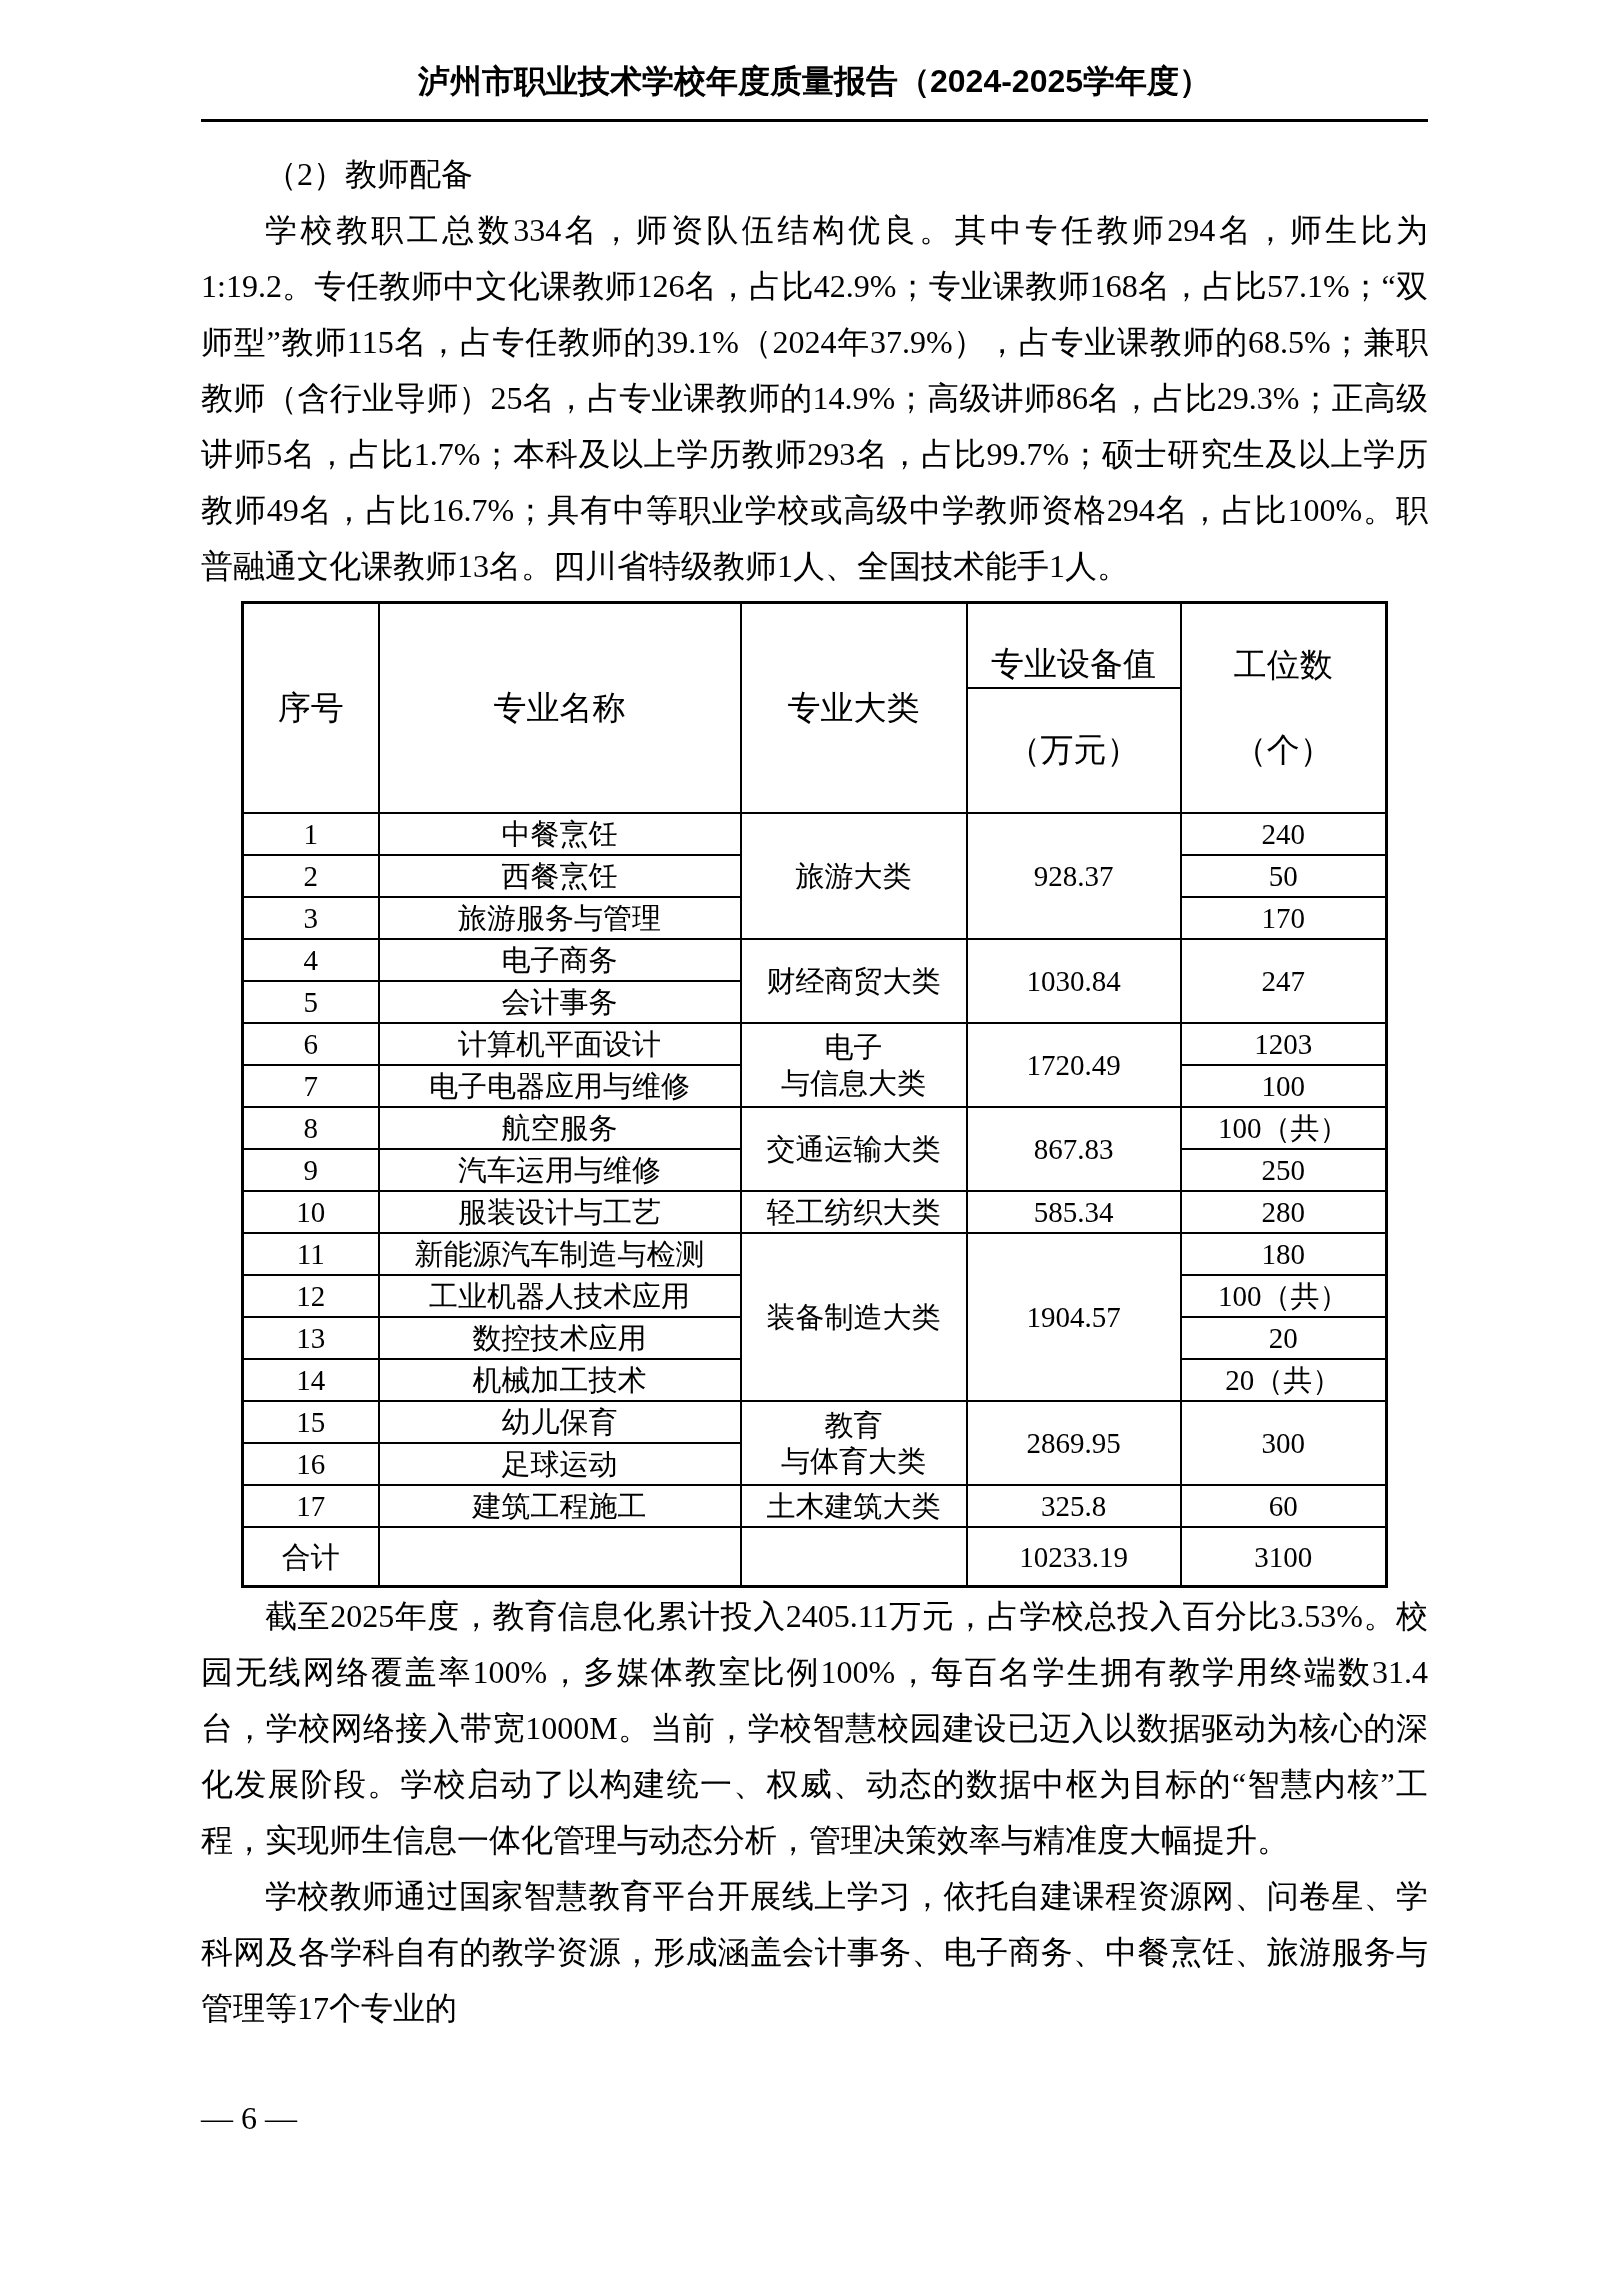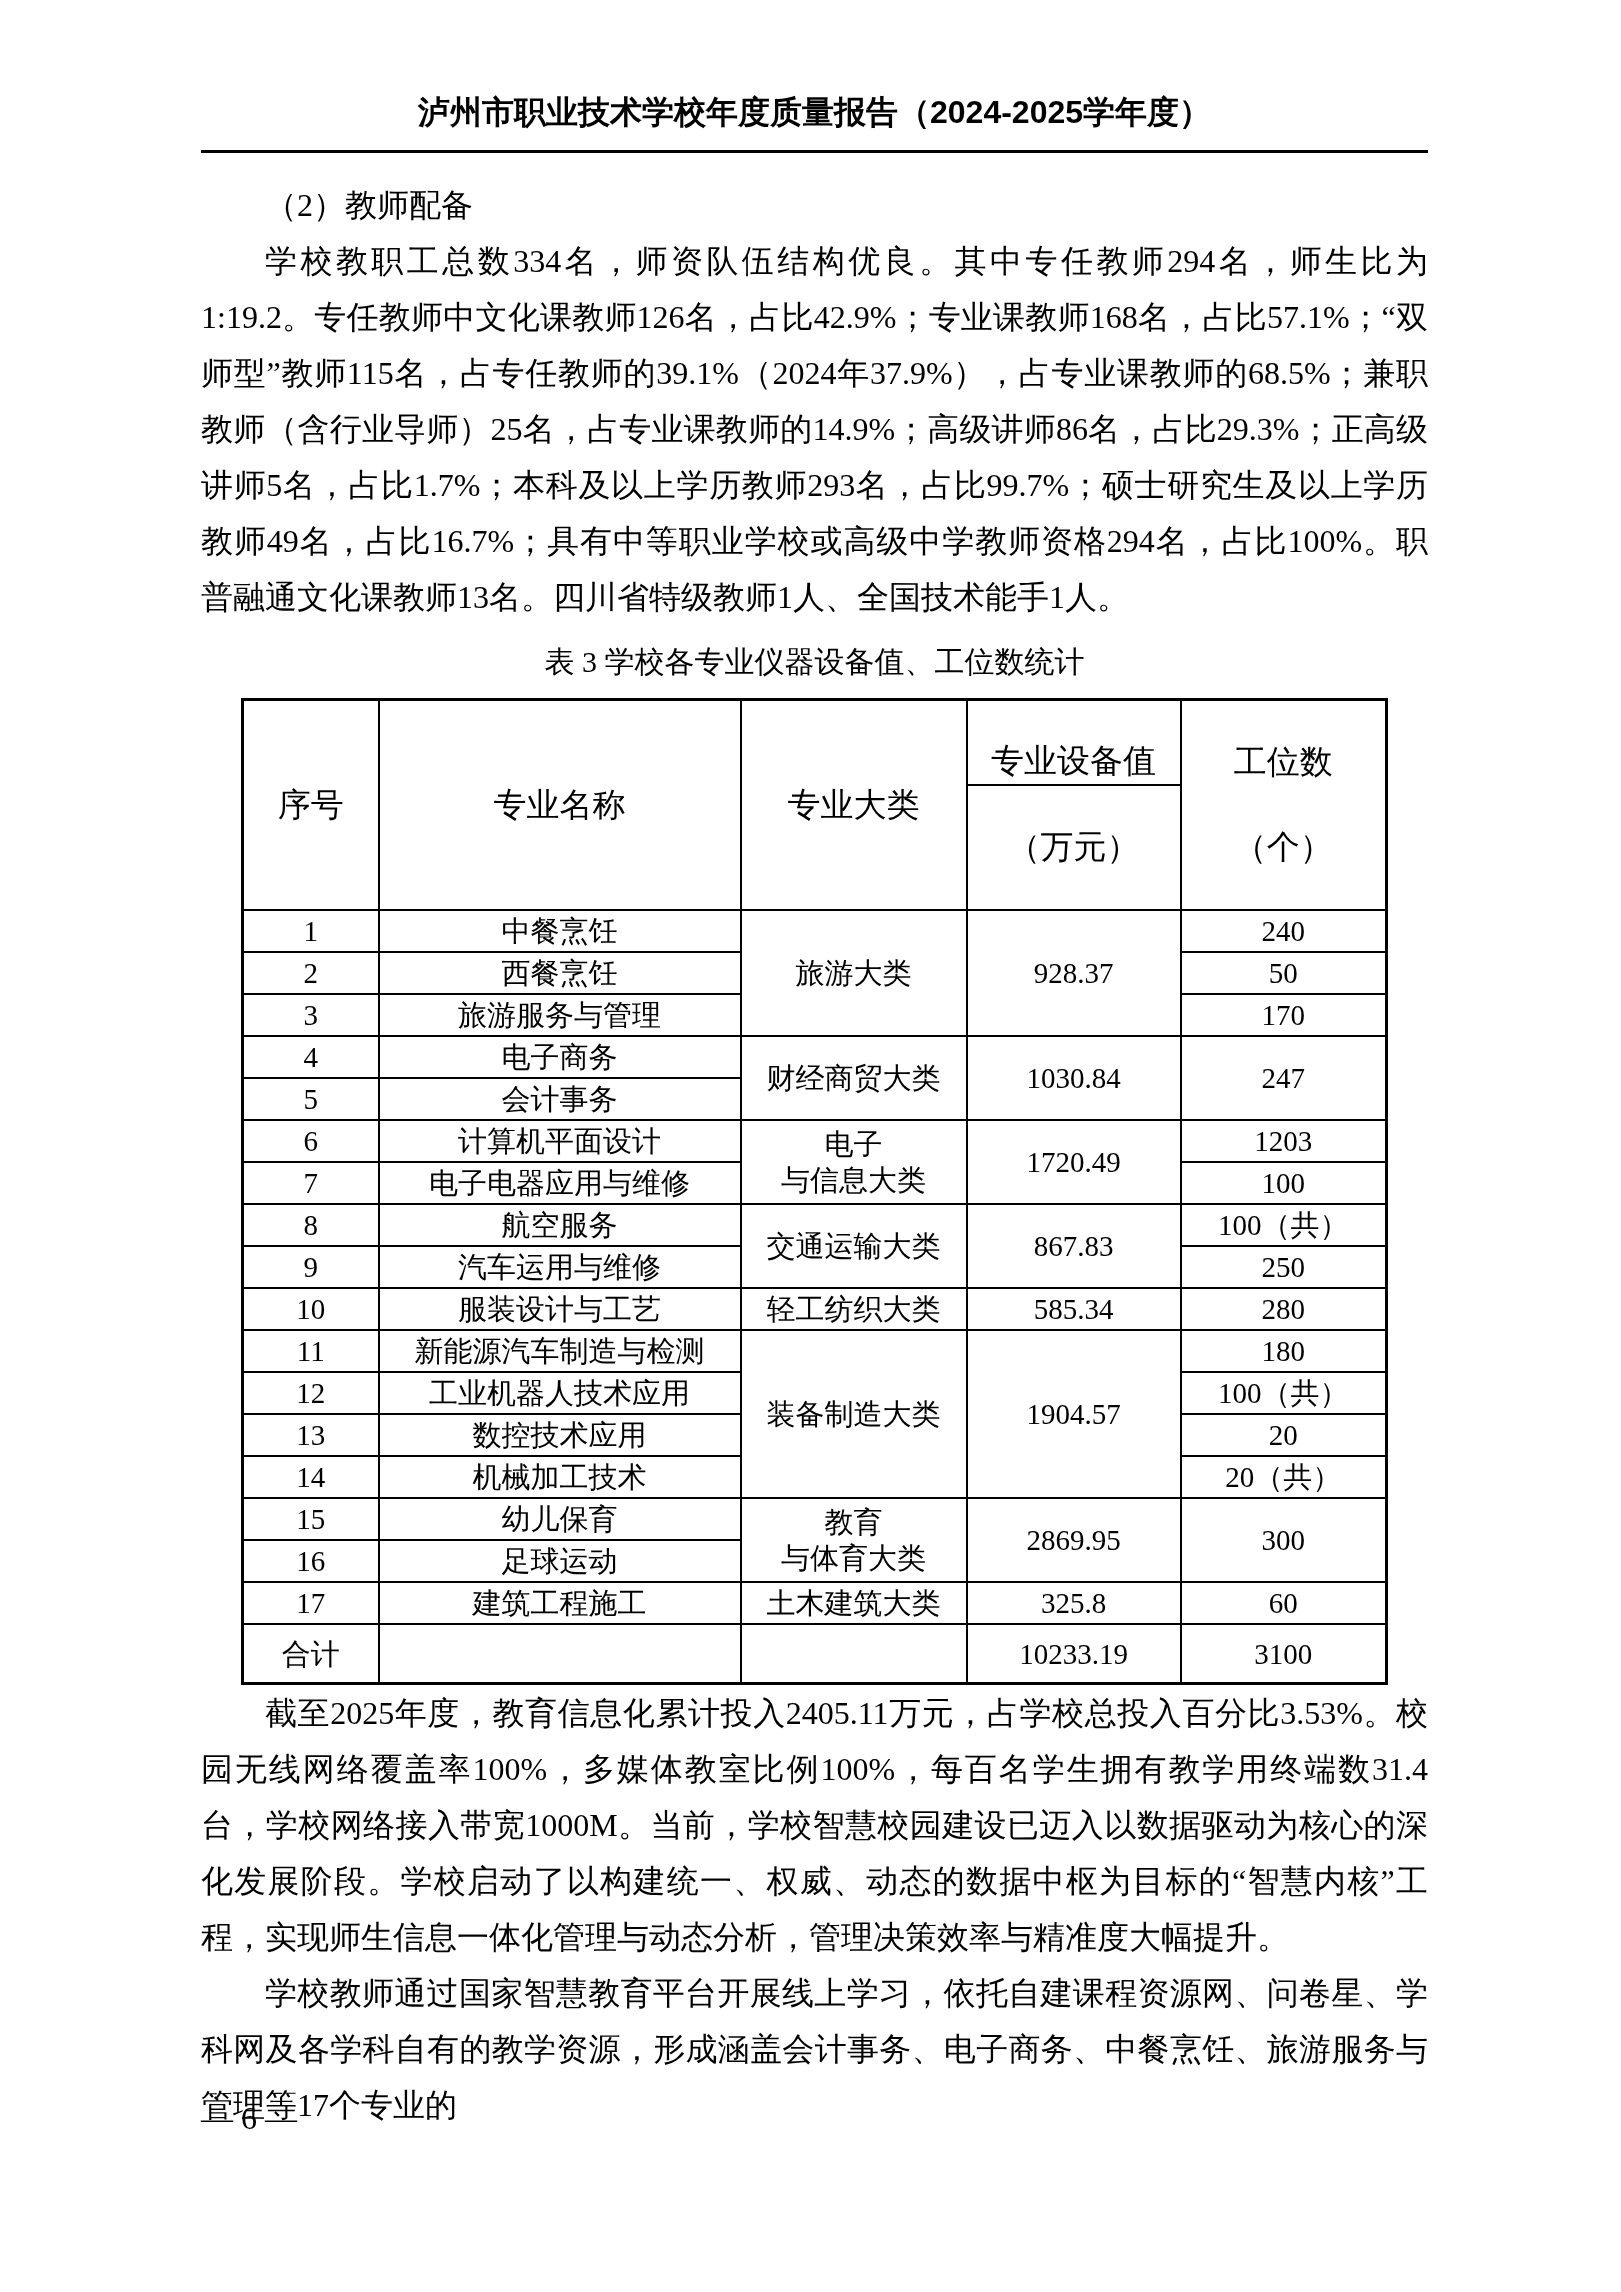--- a/index.html
+++ b/index.html
@@ -2,21 +2,21 @@
 <html lang="zh"><head>
 <meta charset="utf-8">
 <style>
   html, body { margin: 0; padding: 0; background: #ffffff; }
   .page {
     position: relative;
     width: 1621px;
     height: 2293px;
     background: #ffffff;
     box-sizing: border-box;
-    padding: 91px 193px 0 201px;
+    padding: 60px 193px 0 201px;
     color: #000;
     font-family: "Liberation Serif", "DejaVu Serif", serif;
     overflow: hidden;
   }
   .doc-title {
     margin: 0;
     text-align: center;
     font-family: "Liberation Sans", "DejaVu Sans", sans-serif;
     font-weight: bold;
     font-size: 32px;
@@ -92,21 +92,20 @@
 <body>
 
 <div class="page">
 
   <p class="doc-title">泸州市职业技术学校年度质量报告（2024-2025学年度）</p>
   <div class="title-rule"></div>
 
   <p class="heading flow-start">（2）教师配备</p>
   <p class="para">学校教职工总数334名，师资队伍结构优良。其中专任教师294名，师生比为1:19.2。专任教师中文化课教师126名，占比42.9%；专业课教师168名，占比57.1%；“双师型”教师115名，占专任教师的39.1%（2024年37.9%），占专业课教师的68.5%；兼职教师（含行业导师）25名，占专业课教师的14.9%；高级讲师86名，占比29.3%；正高级讲师5名，占比1.7%；本科及以上学历教师293名，占比99.7%；硕士研究生及以上学历教师49名，占比16.7%；具有中等职业学校或高级中学教师资格294名，占比100%。职普融通文化课教师13名。四川省特级教师1人、全国技术能手1人。</p>
 
-  <p class="table-caption">表 3 学校各专业仪器设备值、工位数统计</p>
 
   <table class="equip">
     <colgroup>
       <col style="width:136px">
       <col style="width:362px">
       <col style="width:226px">
       <col style="width:214px">
       <col style="width:206px">
     </colgroup>
     <thead>

